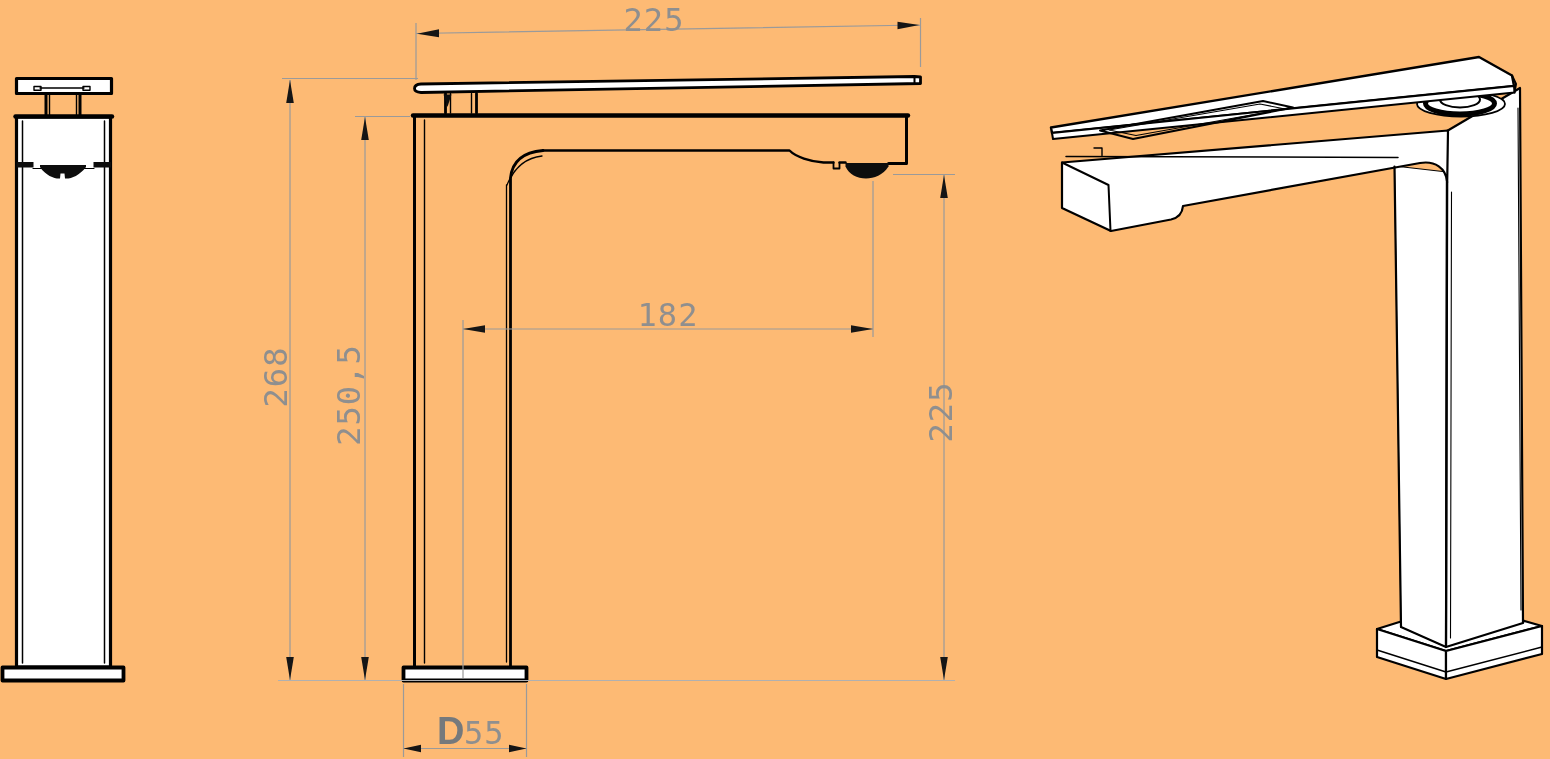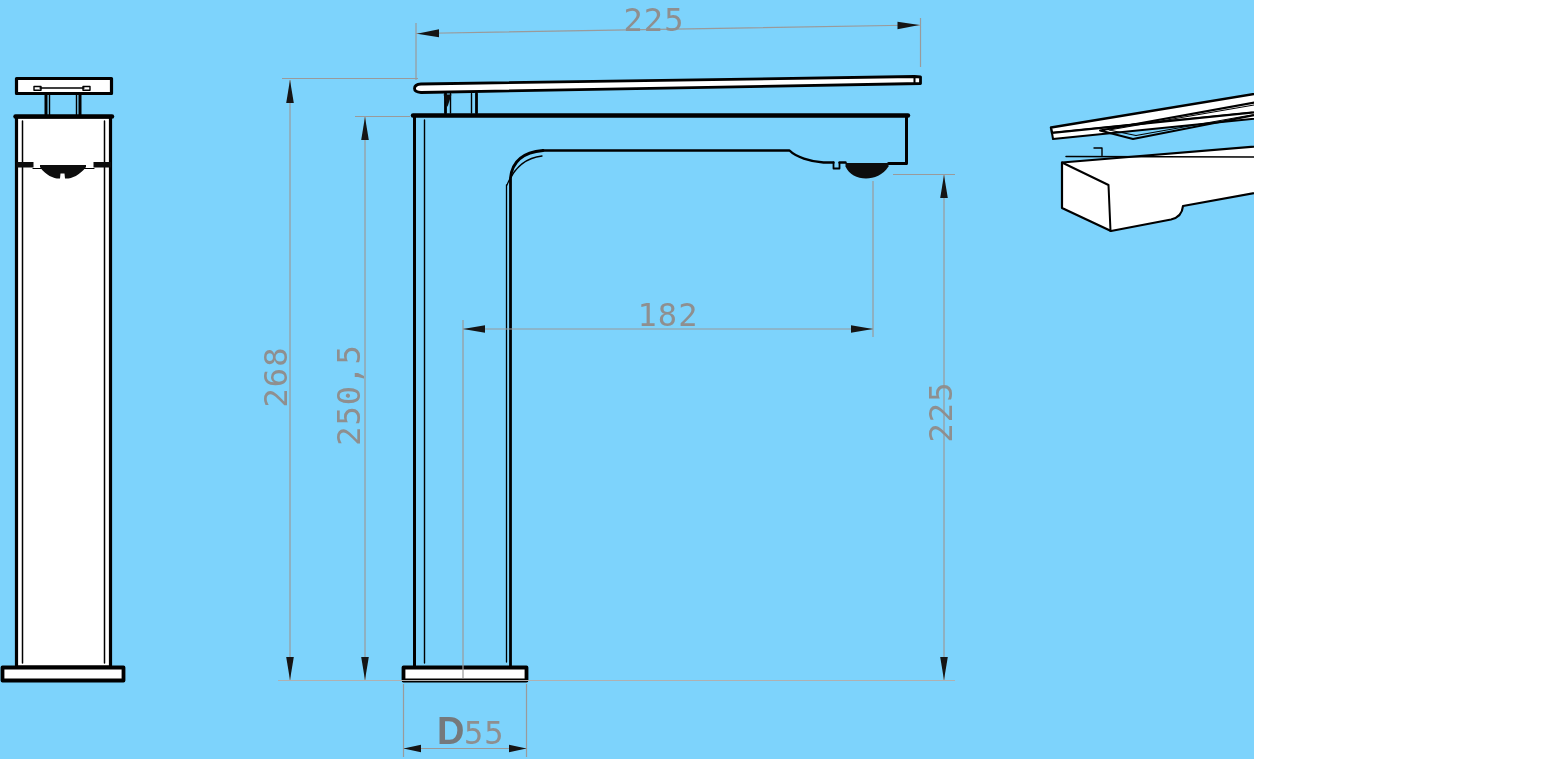--- a/index.html
+++ b/index.html
@@ -1,16 +1,16 @@
 <!DOCTYPE html>
 <html><head>
 <meta charset="utf-8">
 <style>
   html,body{margin:0;padding:0;background:#ffffff;}
-  .canvas{position:relative;width:1254px;height:759px;background:#7dd3fc;overflow:hidden;
+  .canvas{position:relative;width:1550px;height:759px;background:#fdba74;overflow:hidden;
           font-family:"DejaVu Sans", sans-serif;}
   svg{display:block;}
   .outline{stroke:#000000;fill:none;stroke-linecap:round;stroke-linejoin:round;}
   .fillwhite{fill:#ffffff;stroke:#000000;stroke-linejoin:round;}
   .dark{fill:#0d0d0d;stroke:none;}
   .dim{stroke:#9a9a9a;stroke-width:1.2;fill:none;}
   .dimlight{stroke:#b0b0b0;stroke-width:1.2;fill:none;}
   .arrow{fill:#151515;stroke:none;}
   .dimtext{font-family:"DejaVu Sans Mono", monospace;font-size:32px;fill:#8f8f8f;
            letter-spacing:1px;}

